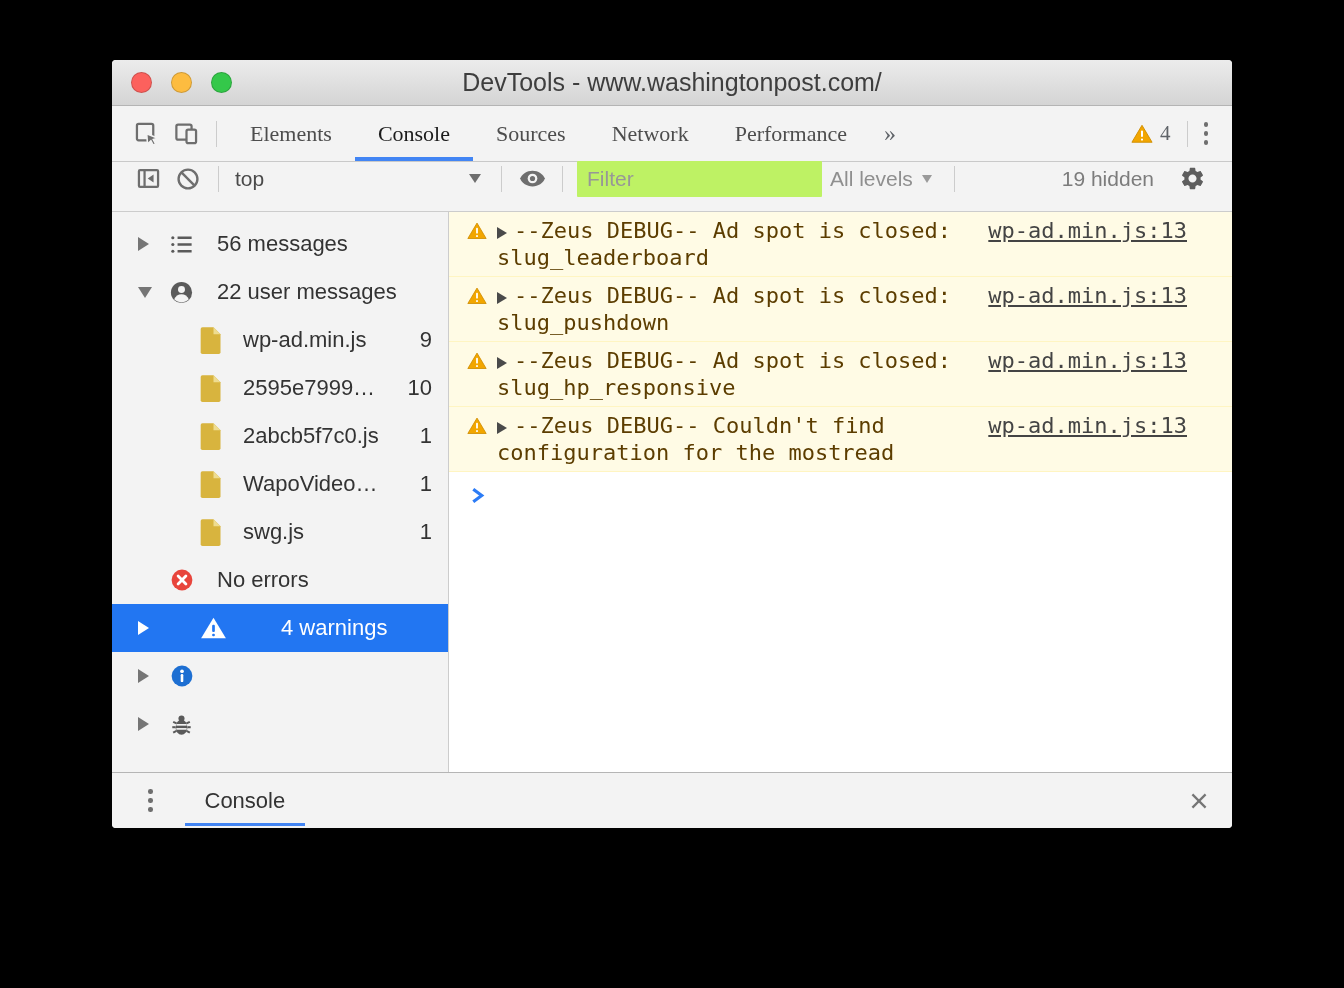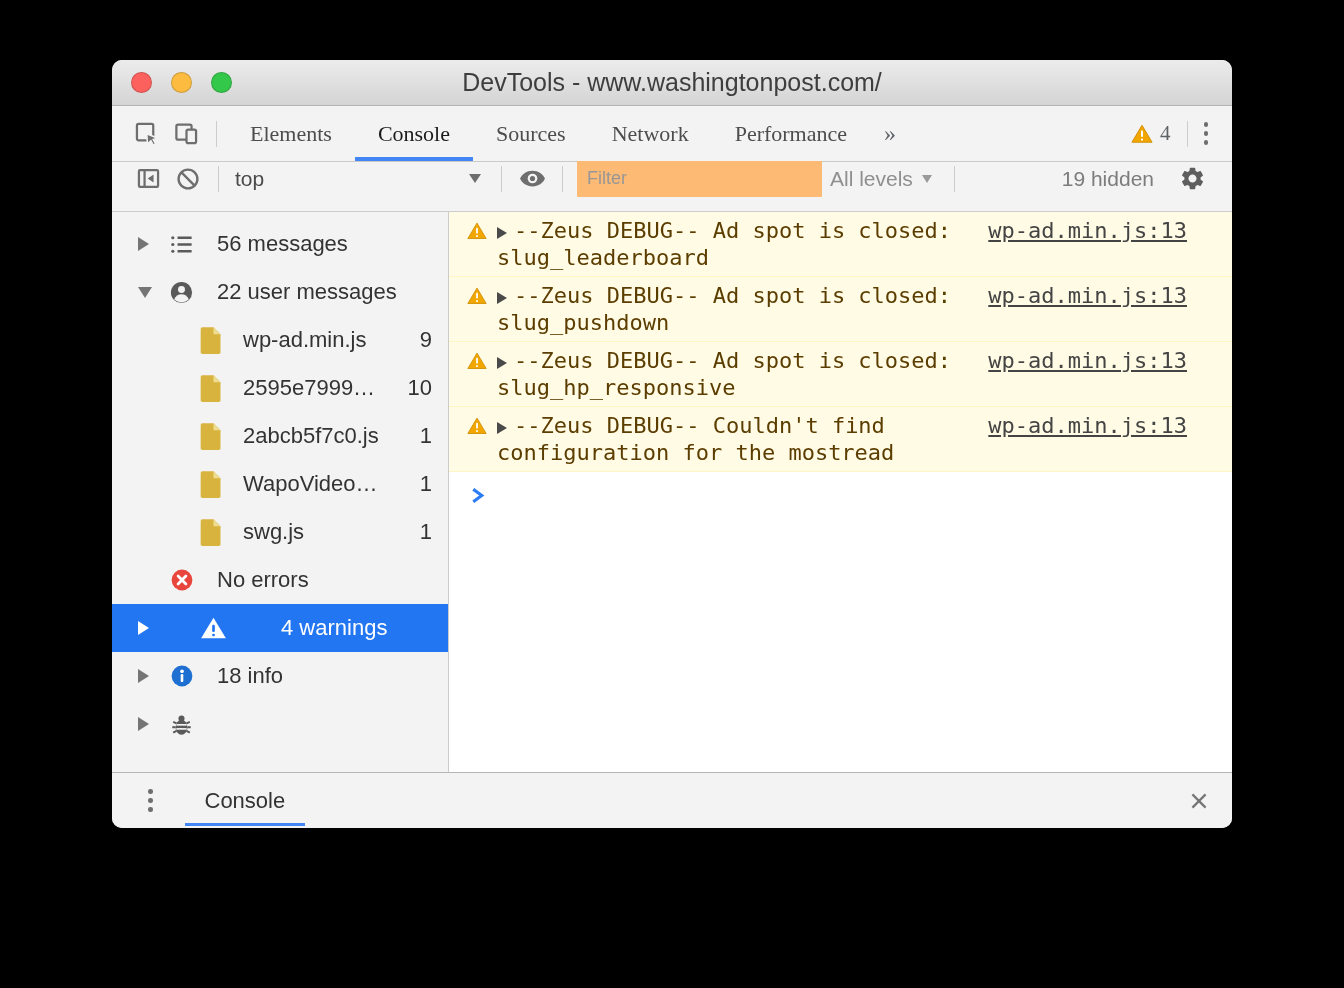--- a/index.html
+++ b/index.html
@@ -1,20 +1,20 @@
 <!DOCTYPE html>
 <html style="--accent-blue: #4285f4; --selection-blue: #2276f2; --warning-bg: #fffbe5; --warning-border: #fff5c2; --warning-text: #5c3d00; --warning-icon: #f2a600; --error-red: #e8453c; --info-blue: #1d6fd2; --file-icon: #d8b43e; --link-gray: #444444; --prompt-blue: #2c7cf6;"><head>
 <meta charset="utf-8">
 <style>
   * { margin:0; padding:0; box-sizing:border-box; }
   html,body { width:1344px; height:988px; background:#000; overflow:hidden;
               font-family:"Liberation Sans", sans-serif; }
 
   .window { position:absolute; left:112px; top:60px; width:1120px; height:768px;
-            border-radius:10px; overflow:hidden; background:#f3f3f3;
+            border-radius:4px; overflow:hidden; background:#f3f3f3;
             box-shadow:0 22px 70px rgba(0,0,0,.7), 0 0 1px rgba(0,0,0,.6);
             display:flex; flex-direction:column; }
 
   
   .titlebar { height:46px; flex:0 0 46px; position:relative;
               background:linear-gradient(#ececec,#d4d4d4);
               border-bottom:1px solid #b4b4b4;
               display:flex; align-items:center; justify-content:center; }
   .traffic { position:absolute; left:19px; top:0; height:100%;
              display:flex; align-items:center; gap:19px; }
@@ -43,22 +43,22 @@
   .kebab i { width:4.5px; height:4.5px; border-radius:50%; background:#6e6e6e; display:block; }
   .tabbar .kebab { margin-right:18px; }
 
   
   .ctoolbar { height:50px; flex:0 0 50px; background:#f3f3f3; border-bottom:1px solid #ccc;
               display:flex; align-items:center; padding:0 20px 16px 16px; }
   .dropdown { display:flex; align-items:center; width:262px; padding:0 10px 0 6px;
               font-size:21px; color:#4a4a4a; }
   .dd-arrow { margin-left:auto; width:0; height:0; border-top:9px solid #6e6e6e;
               border-left:6px solid transparent; border-right:6px solid transparent; }
-  .filter-input { width:245px; height:36px; border:none; outline:none; background:#fdba74;
-                  font-family:"Liberation Sans", sans-serif; font-size:18px; color:#333;
+  .filter-input { width:245px; height:36px; border:none; outline:none; background:#bef264;
+                  font-family:"Liberation Sans", sans-serif; font-size:21px; color:#333;
                   padding:0 10px; border-radius:1px; margin-left:4px; }
   .filter-input::placeholder { color:#979797; }
   .levels { display:flex; align-items:center; gap:9px; margin-left:8px;
             font-size:21px; color:#8f8f8f; }
   .levels .dd-arrow { border-top-color:#9a9a9a; border-top-width:8px;
                       border-left-width:5.5px; border-right-width:5.5px; }
   .hidden-label { font-size:21px; color:#7c7c7c; margin-left:auto; margin-right:18px; }
 
   
   .main { flex:1; display:flex; min-height:0; }
@@ -337,21 +337,20 @@
         <span class="caret-cell">
             <span class="caret-r"></span>
           </span>
         <span class="sicon">
           <svg width="26" height="26" viewBox="0 0 24 24">
             <circle cx="12" cy="12" r="9.6" fill="#1d6fd2"></circle>
             <circle cx="12" cy="7.6" r="1.7" fill="#fff"></circle>
             <rect x="10.8" y="10.2" width="2.4" height="7.4" rx="1.1" fill="#fff"></rect>
           </svg>
         </span>
-        <span class="slabel">18 info</span>
       </div>
 
       <div class="srow">
         <span class="caret-cell">
             <span class="caret-r"></span>
           </span>
         <span class="sicon">
           <svg width="27" height="27" viewBox="0 0 24 24">
             <circle cx="12" cy="6.6" r="2.7" fill="#5a5a5a"></circle>
             <ellipse cx="12" cy="14.4" rx="5.3" ry="6.6" fill="#5a5a5a"></ellipse>

